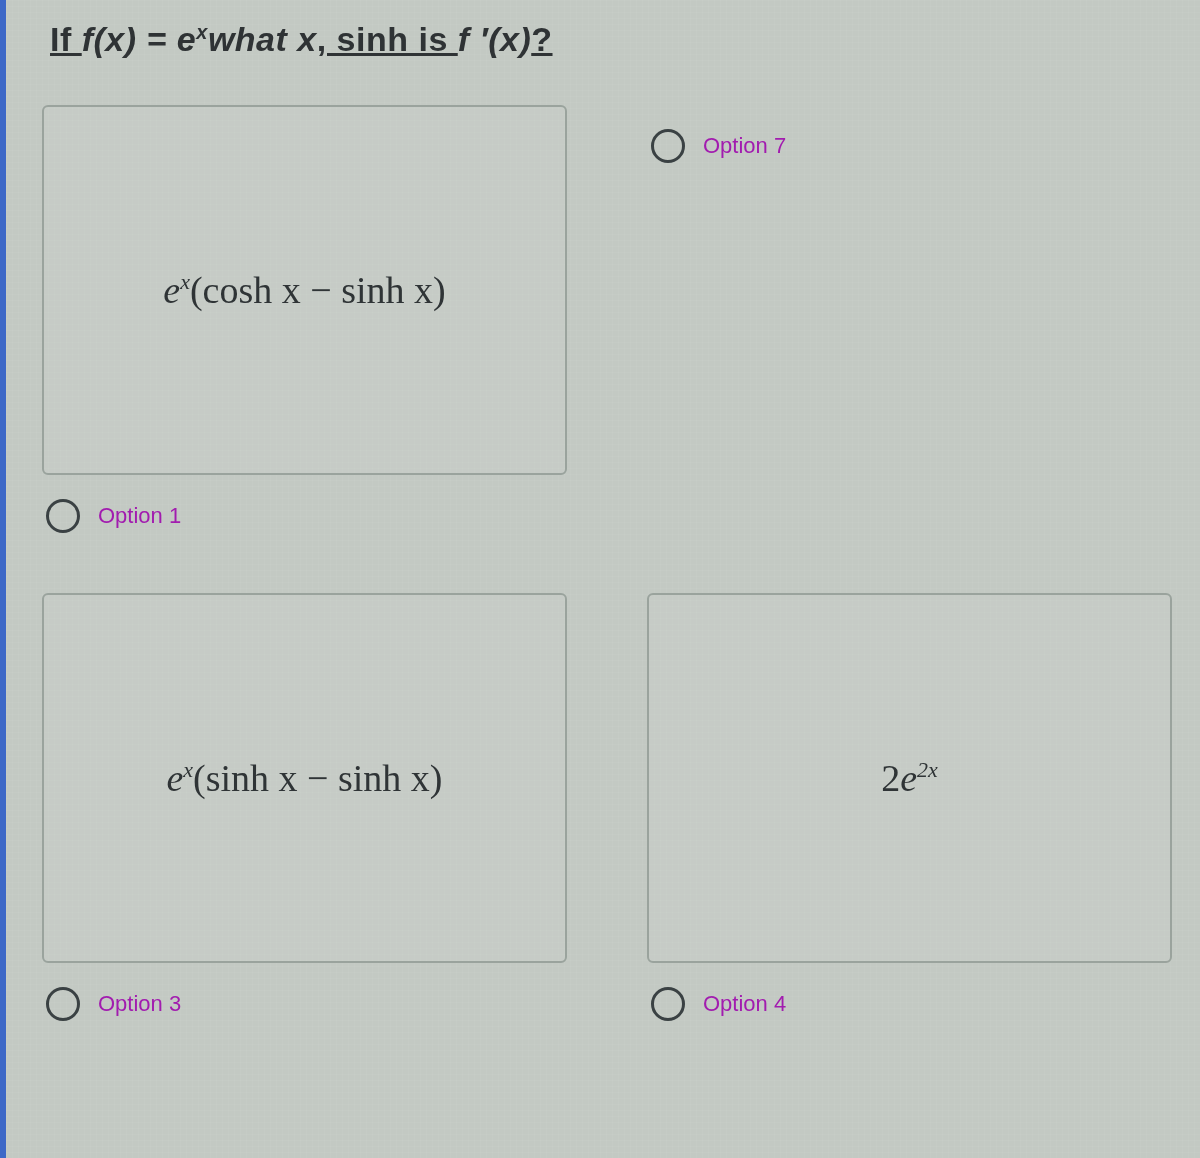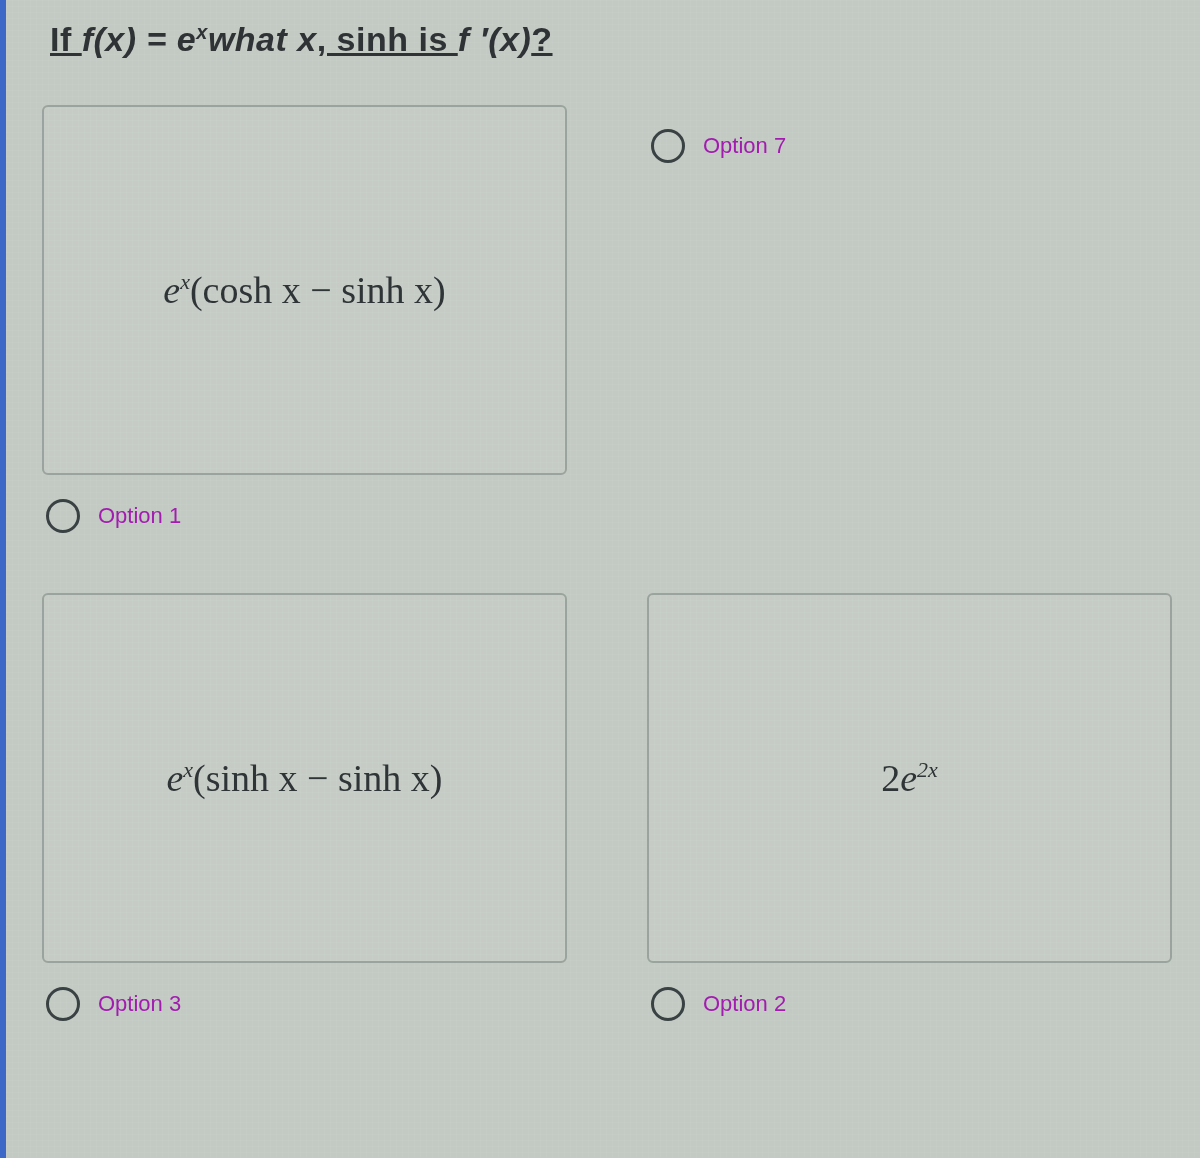--- a/index.html
+++ b/index.html
@@ -122,17 +122,17 @@
   </div>
 
   <div class="cell">
     <div class="card">
       <div class="math">
         <span class="rm">2</span><span>e</span><sup>2x</sup><span class="rm"></span>
       </div>
     </div>
     <div class="optrow">
       <div class="radio"></div>
-      <div class="optlabel">Option 2</div>
+      <div class="optlabel">Option 4</div>
     </div>
   </div>
 
 </div>
 
 </body></html>

